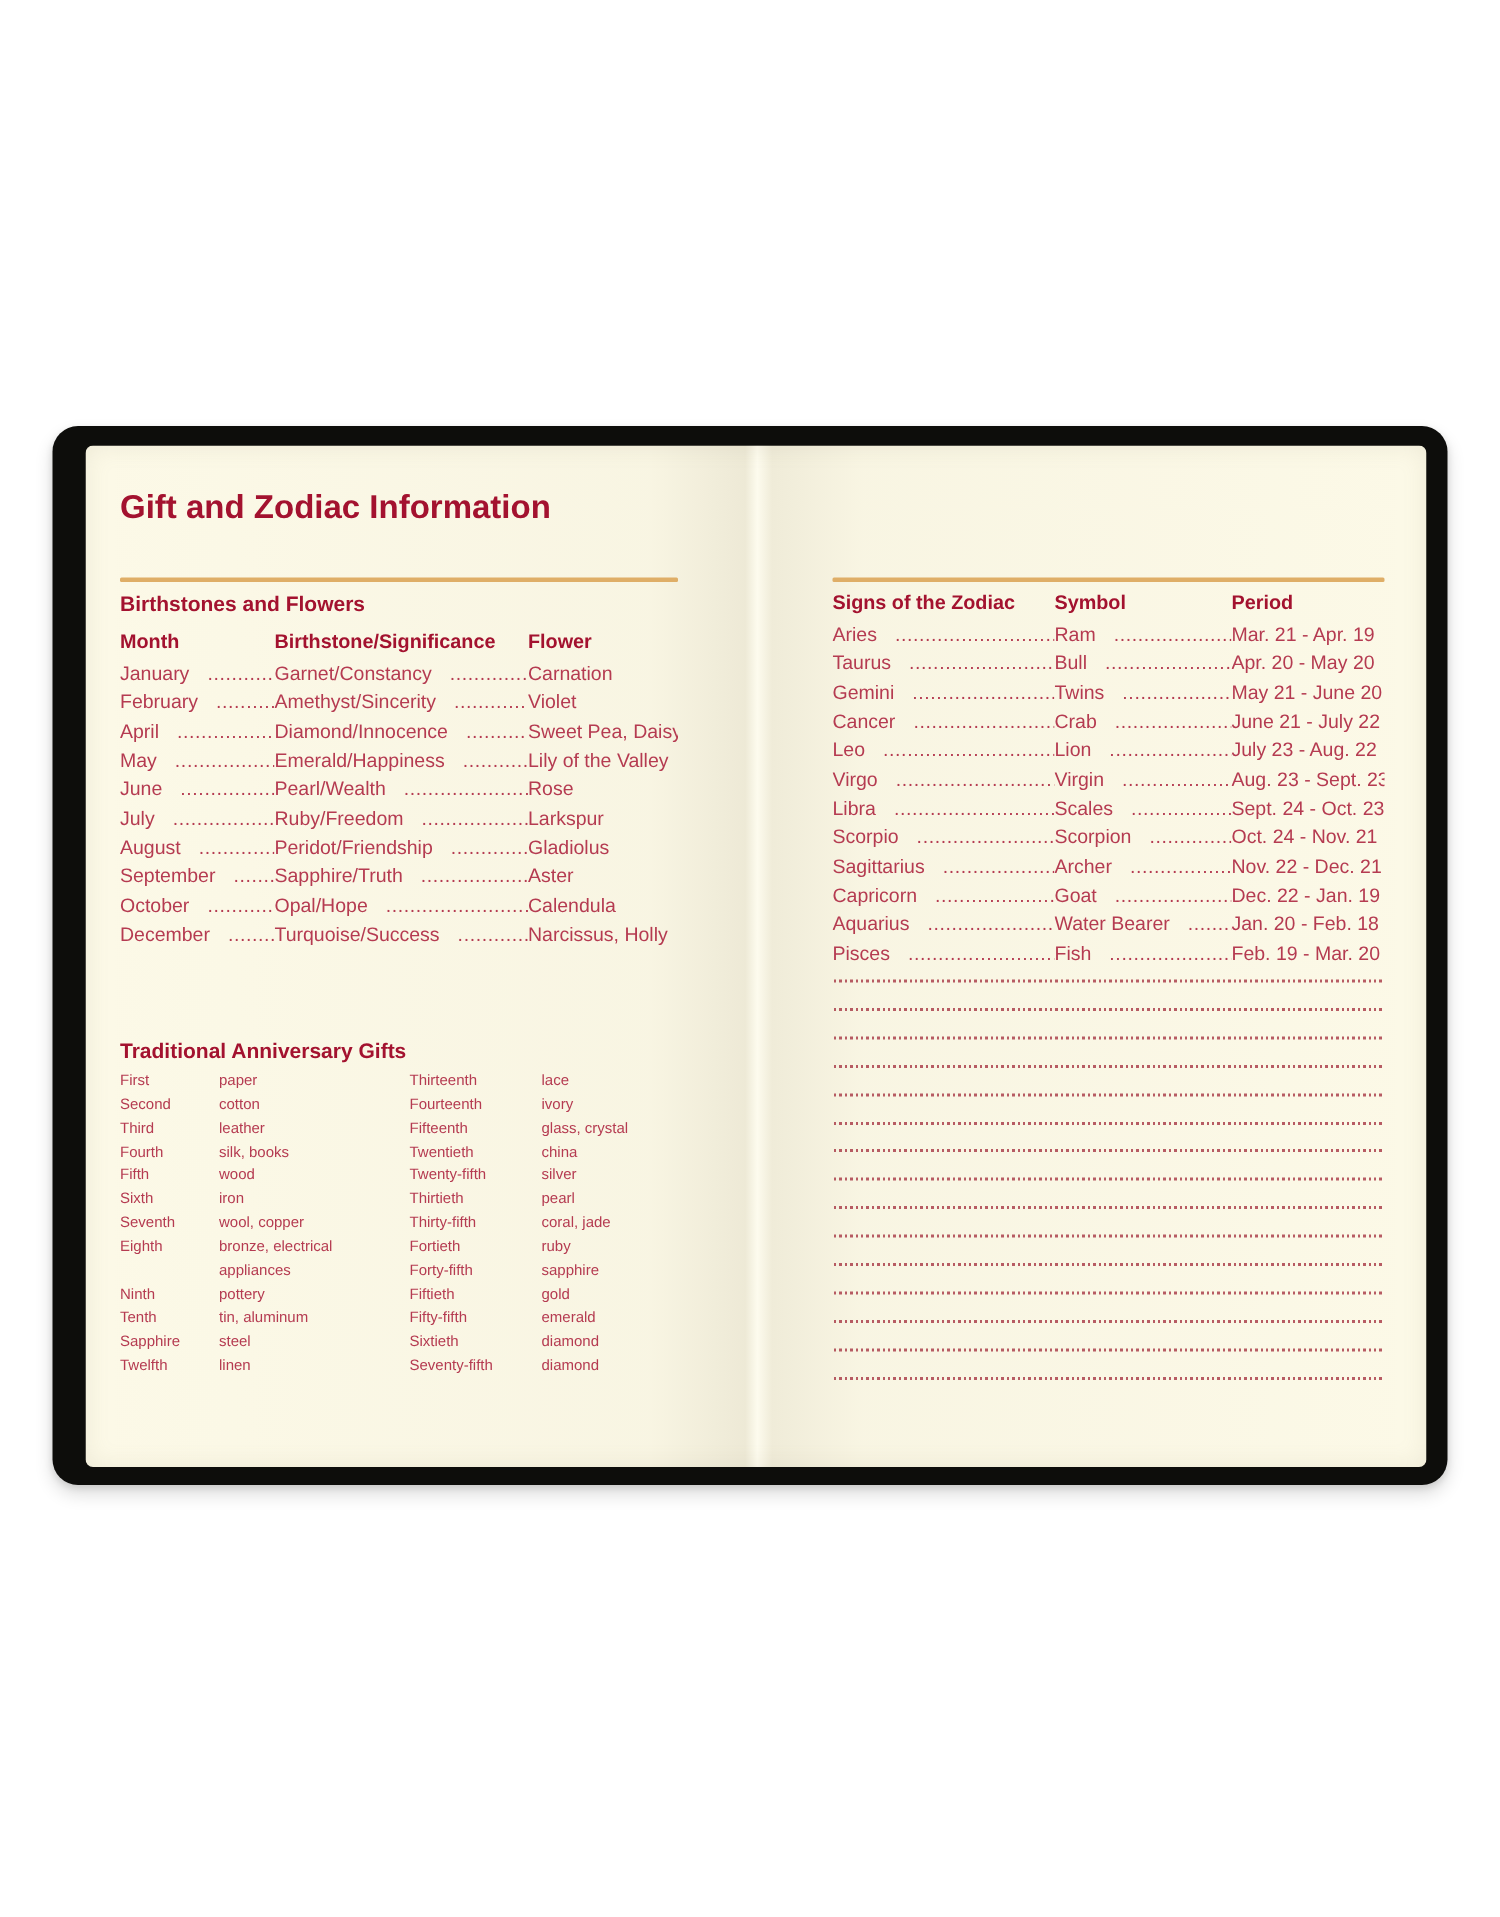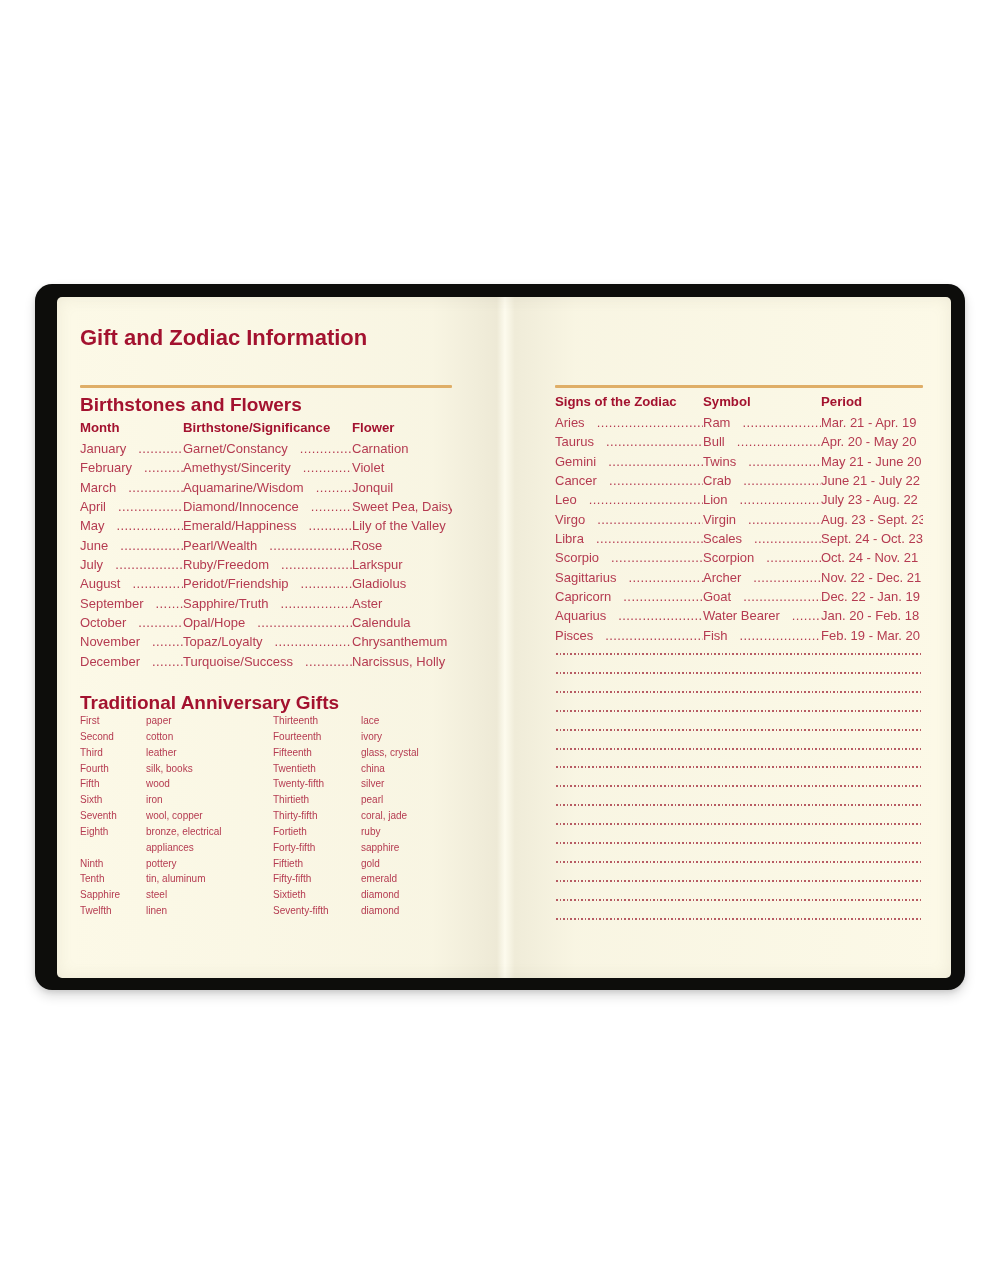--- a/index.html
+++ b/index.html
@@ -51,21 +51,21 @@
     position:absolute;top:28px;left:0;
     font-size:22px;font-weight:700;letter-spacing:0px;
     color:var(--heading-red);white-space:nowrap;
   }
   .rule{
     position:absolute;top:88px;left:0;right:0;height:3px;
     background:var(--gold-rule);border-radius:1px;
   }
   .section-heading{
     position:absolute;top:97px;left:0;
-    font-size:19px;font-weight:700;color:var(--heading-red);
+    font-size:14px;font-weight:700;color:var(--heading-red);
     white-space:nowrap;
   }
   .cols-head{
     position:absolute;left:0;right:0;display:flex;
     font-size:13.2px;font-weight:700;color:var(--heading-red);
     white-space:nowrap;
   }
   .bf-cols{top:123px;}
   .zd-cols{top:97px;}
   .bf-c1{width:103px;} .bf-c2{width:169px;} .bf-c3{flex:1;}
@@ -140,31 +140,20 @@
               <span class="lead"></span>
             </span>
             <span class="cell bf-c2">
               <span class="txt">Amethyst/Sincerity</span>
               <span class="lead"></span>
             </span>
             <span class="cell-last bf-c3">Violet</span>
           </div>
           <div class="trow">
             <span class="cell bf-c1">
-              <span class="txt">March</span>
-              <span class="lead"></span>
-            </span>
-            <span class="cell bf-c2">
-              <span class="txt">Aquamarine/Wisdom</span>
-              <span class="lead"></span>
-            </span>
-            <span class="cell-last bf-c3">Jonquil</span>
-          </div>
-          <div class="trow">
-            <span class="cell bf-c1">
               <span class="txt">April</span>
               <span class="lead"></span>
             </span>
             <span class="cell bf-c2">
               <span class="txt">Diamond/Innocence</span>
               <span class="lead"></span>
             </span>
             <span class="cell-last bf-c3">Sweet Pea, Daisy</span>
           </div>
           <div class="trow">
@@ -225,31 +214,20 @@
           <div class="trow">
             <span class="cell bf-c1">
               <span class="txt">October</span>
               <span class="lead"></span>
             </span>
             <span class="cell bf-c2">
               <span class="txt">Opal/Hope</span>
               <span class="lead"></span>
             </span>
             <span class="cell-last bf-c3">Calendula</span>
-          </div>
-          <div class="trow">
-            <span class="cell bf-c1">
-              <span class="txt">November</span>
-              <span class="lead"></span>
-            </span>
-            <span class="cell bf-c2">
-              <span class="txt">Topaz/Loyalty</span>
-              <span class="lead"></span>
-            </span>
-            <span class="cell-last bf-c3">Chrysanthemum</span>
           </div>
           <div class="trow">
             <span class="cell bf-c1">
               <span class="txt">December</span>
               <span class="lead"></span>
             </span>
             <span class="cell bf-c2">
               <span class="txt">Turquoise/Success</span>
               <span class="lead"></span>
             </span>

